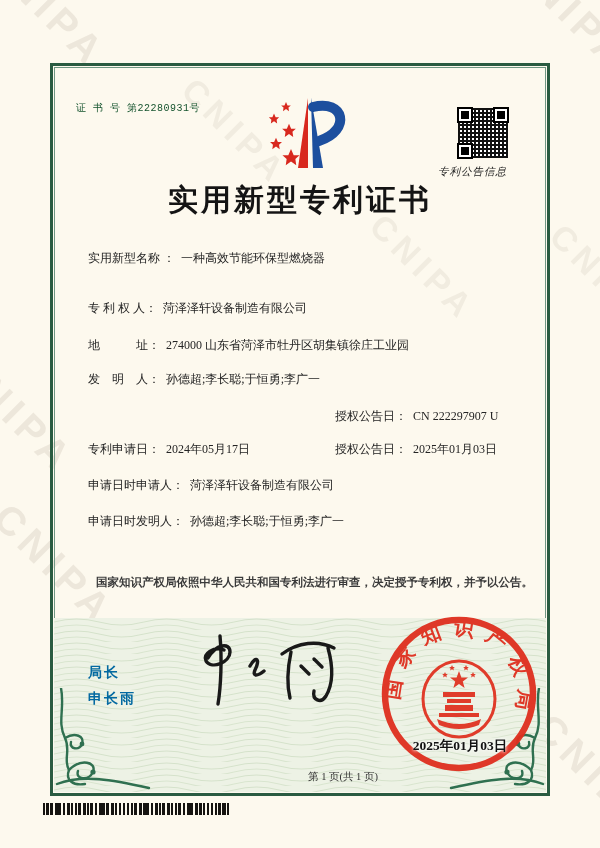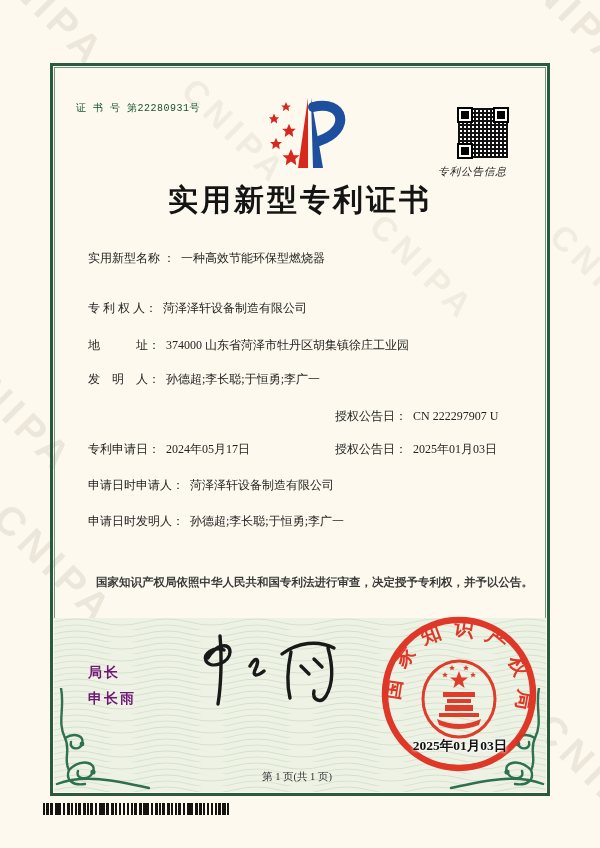--- a/index.html
+++ b/index.html
@@ -30,29 +30,29 @@
   .title{position:absolute;left:0;top:180px;width:100%;text-align:center;font-size:30px;
       font-weight:700;letter-spacing:3px;color:#141414;z-index:2;}
   
   .row{position:absolute;font-size:12px;color:#242424;white-space:nowrap;z-index:2;}
   .row .val{margin-left:6px;}
   
   .notice-line{position:absolute;font-size:11.5px;font-weight:600;
       color:#3a3a3a;white-space:nowrap;z-index:2;letter-spacing:0;}
   
   .director{position:absolute;left:88px;font-family:"Liberation Sans",sans-serif;
-      font-size:14px;font-weight:700;letter-spacing:2px;color:#701a75;z-index:3;}
+      font-size:14px;font-weight:700;letter-spacing:2px;color:#0369a1;z-index:3;}
   .sig{position:absolute;left:178px;top:628px;z-index:3;}
   
   .seal{position:absolute;left:378px;top:613px;z-index:4;opacity:.95;}
   .seal-date{position:absolute;left:386px;top:737px;width:148px;text-align:center;
       font-size:13.5px;font-weight:700;color:#121212;z-index:5;
       text-shadow:0 0 3px #fff,0 0 4px #fff;}
   .footer{position:absolute;left:50px;top:770px;width:494px;text-align:center;
-      font-size:10.5px;color:#333;z-index:3;}
+      font-size:10.5px;color:#333;z-index:3;padding-left:46px;}
   .flourish{position:absolute;z-index:2;}
   .barcode{position:absolute;left:43px;top:803px;width:188px;height:12px;z-index:2;background:
       repeating-linear-gradient(90deg,#151310 0 2px,transparent 2px 4px),
       repeating-linear-gradient(90deg,#151310 0 1px,transparent 1px 7px),
       repeating-linear-gradient(90deg,transparent 0 3px,#151310 3px 5px,transparent 5px 11px);}
 </style>
 </head>
 <body>
 
 <div class="page">
@@ -108,21 +108,21 @@
 
   <div class="title">实用新型专利证书</div>
 
   <div class="row" style="left:88px;top:250px">
     <span class="lab">实用新型名称 ：</span><span class="val">一种高效节能环保型燃烧器</span>
   </div>
   <div class="row" style="left:88px;top:300px">
     <span class="lab">专 利 权 人：</span><span class="val">菏泽泽轩设备制造有限公司</span>
   </div>
   <div class="row" style="left:88px;top:337px">
-    <span class="lab">地　　　址：</span><span class="val">374000 山东省菏泽市牡丹区胡集镇徐庄工业园</span>
+    <span class="lab">地　　　址：</span><span class="val">274000 山东省菏泽市牡丹区胡集镇徐庄工业园</span>
   </div>
   <div class="row" style="left:88px;top:371px">
     <span class="lab">发　明　人：</span><span class="val">孙德超;李长聪;于恒勇;李广一</span>
   </div>
   <div class="row" style="left:335px;top:408px">
     <span class="lab">授权公告日：</span><span class="val">CN 222297907 U</span>
   </div>
   <div class="row" style="left:88px;top:441px">
     <span class="lab">专利申请日：</span><span class="val">2024年05月17日</span>
   </div>

